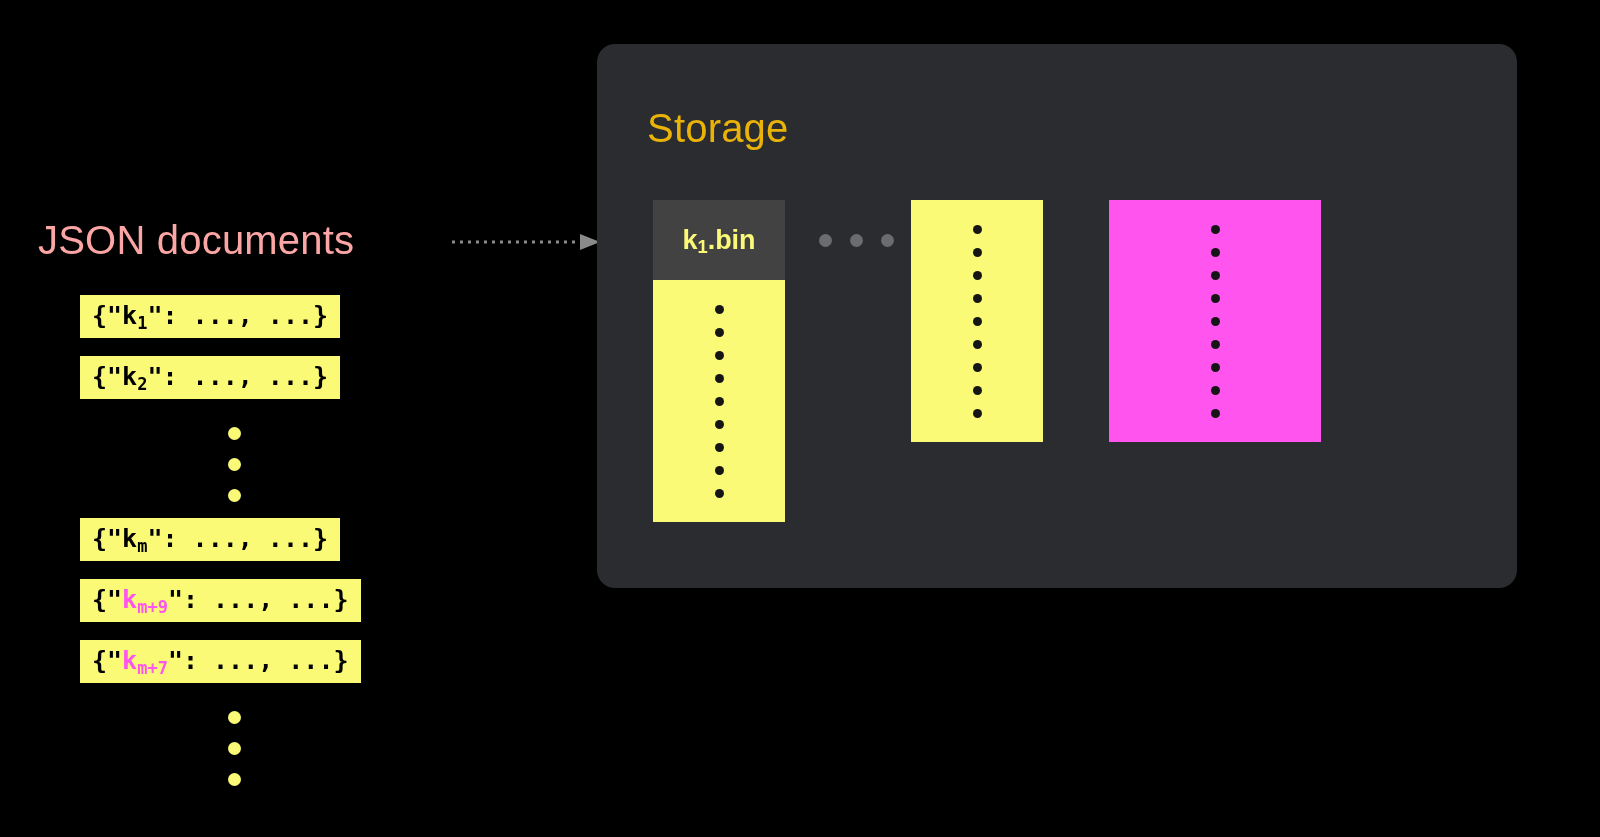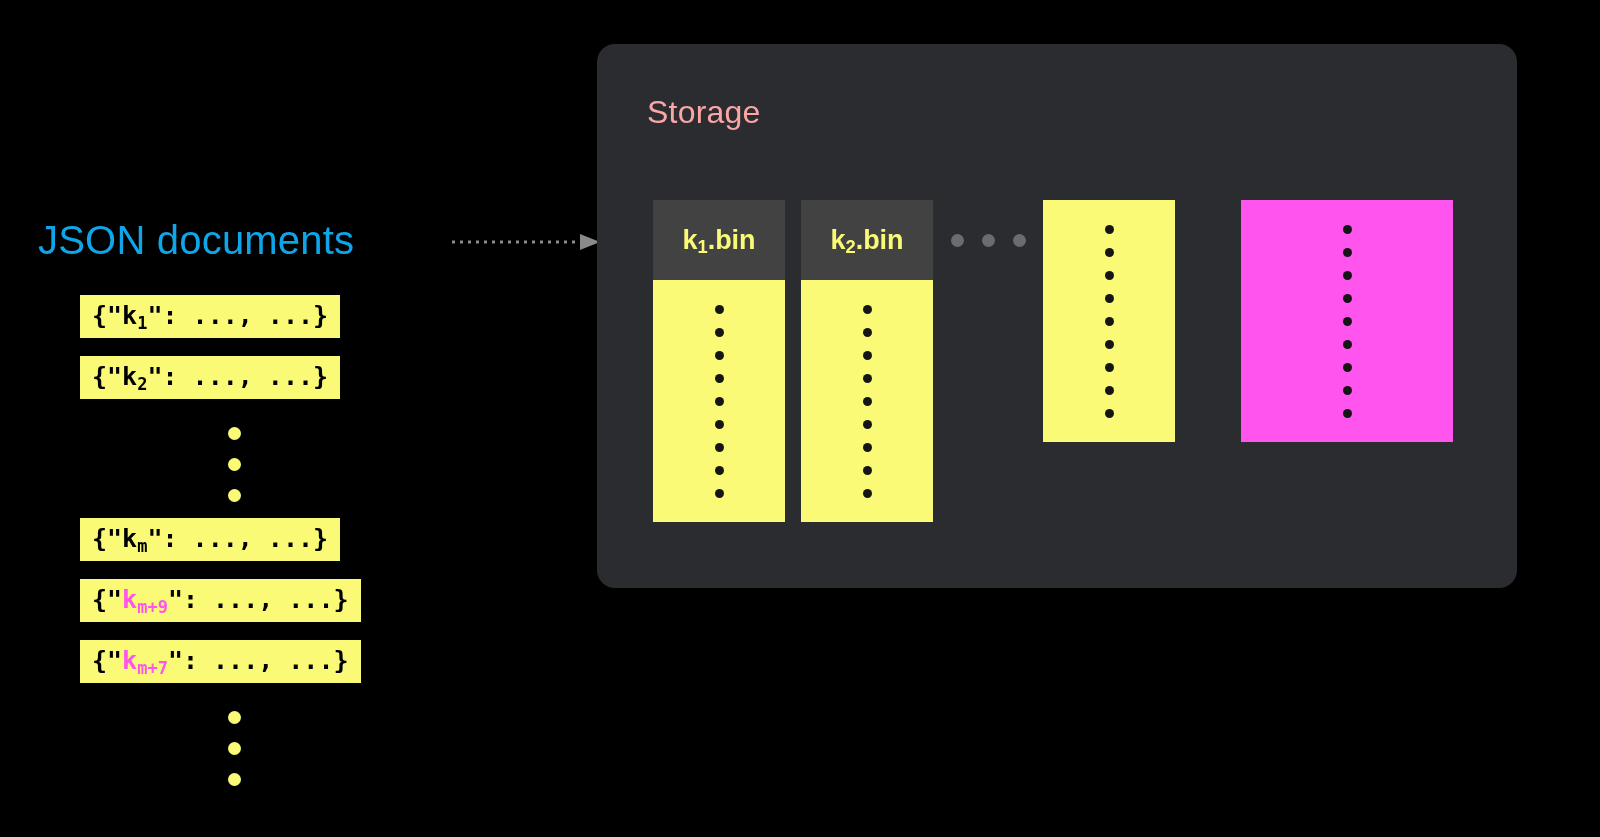--- a/index.html
+++ b/index.html
@@ -22,21 +22,21 @@
     top: 0;
     width: 600px;
     height: 837px;
   }
 
   #docs-title {
     position: absolute;
     left: 38px;
     top: 218px;
     font-size: 40px;
-    color: #0ea5e9;
+    color: #fca5a5;
     letter-spacing: 0.2px;
     white-space: nowrap;
   }
 
   #docs-list {
     position: absolute;
     left: 80px;
     top: 295px;
     width: 420px;
   }
@@ -98,23 +98,23 @@
     top: 44px;
     width: 920px;
     height: 544px;
     background: #2a2c30;
     border-radius: 18px;
   }
 
   #storage-title {
     position: absolute;
     left: 50px;
-    top: 50px;
-    font-size: 32px;
-    color: #fca5a5;
+    top: 62px;
+    font-size: 40px;
+    color: #eab308;
     letter-spacing: 0.2px;
   }
 
   #columns {
     position: absolute;
     left: 56px;
     top: 156px;
     display: flex;
     align-items: flex-start;
   }
@@ -270,36 +270,20 @@
         <span class="dot"></span>
         <span class="dot"></span>
         <span class="dot"></span>
         <span class="dot"></span>
         <span class="dot"></span>
       </div>
     </div>
 
     <div class="gap-sm"></div>
 
-    <div class="column col-w-bin">
-      <div class="col-header">
-        <span class="hdr-bin"><span>k</span><sub>2</sub><span>.bin</span></span>
-      </div>
-      <div class="col-body body-yellow">
-        <span class="dot"></span>
-        <span class="dot"></span>
-        <span class="dot"></span>
-        <span class="dot"></span>
-        <span class="dot"></span>
-        <span class="dot"></span>
-        <span class="dot"></span>
-        <span class="dot"></span>
-        <span class="dot"></span>
-      </div>
-    </div>
 
     <div class="h-ellipsis">
       <span class="dot"></span>
       <span class="dot"></span>
       <span class="dot"></span>
     </div>
 
     <div class="column col-w-bin">
       <div class="col-body body-yellow">
         <span class="dot"></span>

